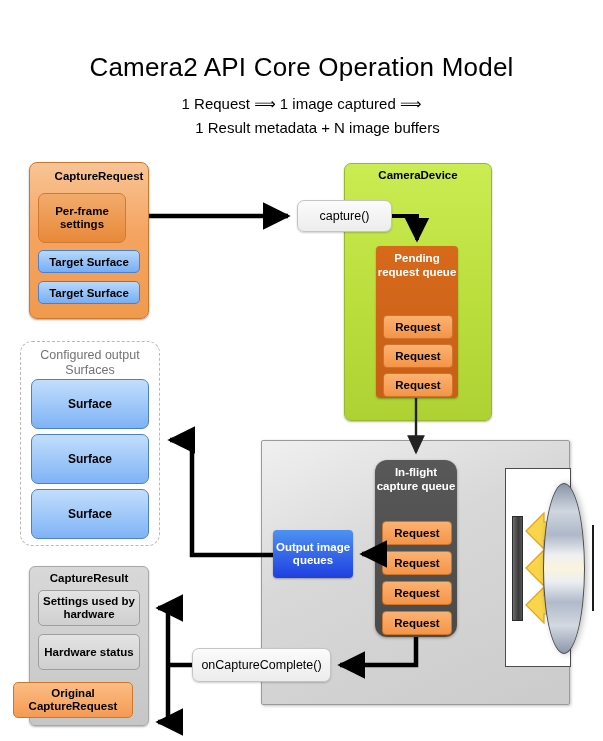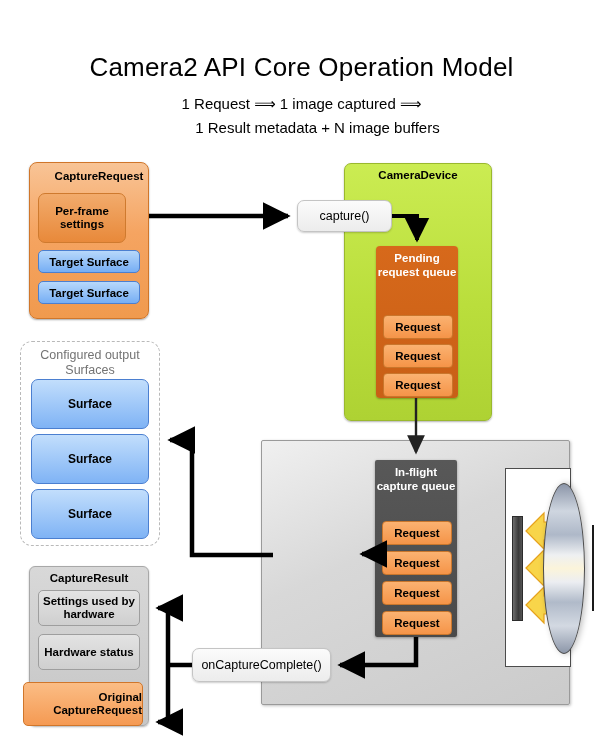--- a/index.html
+++ b/index.html
@@ -135,21 +135,21 @@
     border-radius: 2px;
     background: linear-gradient(155deg, #f0f0f0 0%, #d8d8d8 40%, #cbcbcb 100%);
     box-shadow: 1px 1px 3px rgba(0,0,0,0.25);
   }
   .camhw-label {
     left: 261px; top: 684px; width: 309px;
     text-align: center; font-size: 12px; font-weight: bold;
   }
   .inflightq {
     left: 375px; top: 460px; width: 82px; height: 177px;
-    border-radius: 2px;
+    border-radius: 12px;
     background: linear-gradient(180deg, #585858 0%, #4a4a4a 100%);
     box-shadow: 0 1px 3px rgba(0,0,0,0.35);
   }
   .outq {
     left: 273px; top: 530px; width: 80px; height: 48px;
     border-radius: 4px;
     background: linear-gradient(180deg, #4d92f2 0%, #1f3fe0 100%);
     display: flex; align-items: center; justify-content: center;
     text-align: center; color: #fff; font-size: 11.5px;
     font-weight: bold; line-height: 13.5px;
@@ -194,26 +194,26 @@
     left: 38px; width: 102px; height: 36px;
     border-radius: 5px;
     border: 1px solid #9e9e9e;
     background: linear-gradient(180deg, #e3e3e3 0%, #cfcfcf 100%);
     display: flex; align-items: center; justify-content: center;
     text-align: center; font-size: 11.5px; font-weight: bold; line-height: 13px;
   }
   #capres-item0 { top: 590px; }
   #capres-item1 { top: 634px; }
   .origcapreq {
-    left: 23px; top: 682px; width: 120px; height: 44px;
+    left: 13px; top: 682px; width: 120px; height: 36px;
     border-radius: 5px;
     border: 1px solid #d0762a;
     background: linear-gradient(180deg, #fbbd85 0%, #f59a53 100%);
     display: flex; align-items: center; justify-content: center;
-    text-align: right; font-size: 11.5px; font-weight: bold; line-height: 13.5px;
+    text-align: center; font-size: 11.5px; font-weight: bold; line-height: 13.5px;
   }
 
   svg.overlay {
     position: absolute; left: 0; top: 0;
     width: 603px; height: 741px;
     pointer-events: none;
   }
 </style>
 </head>
 <body>
@@ -251,20 +251,21 @@
   <div class="abs camhw"></div>
 
   <div class="abs inflightq">
     <div class="queue-title">In-flight capture queue</div>
     <div class="reqchip" style="top:61px;">Request</div>
     <div class="reqchip" style="top:91px;">Request</div>
     <div class="reqchip" style="top:121px;">Request</div>
     <div class="reqchip" style="top:151px;">Request</div>
   </div>
 
+  <div class="abs outq">Output image queues</div>
 
   <div class="abs sensorbox"></div>
   <div class="abs sensorbar"></div>
   <svg class="overlay">
     <g fill="#f8d54a" stroke="#e6a21d" stroke-width="1.2">
       <path d="M526,531 L544,513 L544,522 L563,522 L563,540 L544,540 L544,549 Z"></path>
       <path d="M526,568 L544,550 L544,559 L563,559 L563,577 L544,577 L544,586 Z"></path>
       <path d="M526,605 L544,587 L544,596 L563,596 L563,614 L544,614 L544,623 Z"></path>
     </g>
   </svg>

